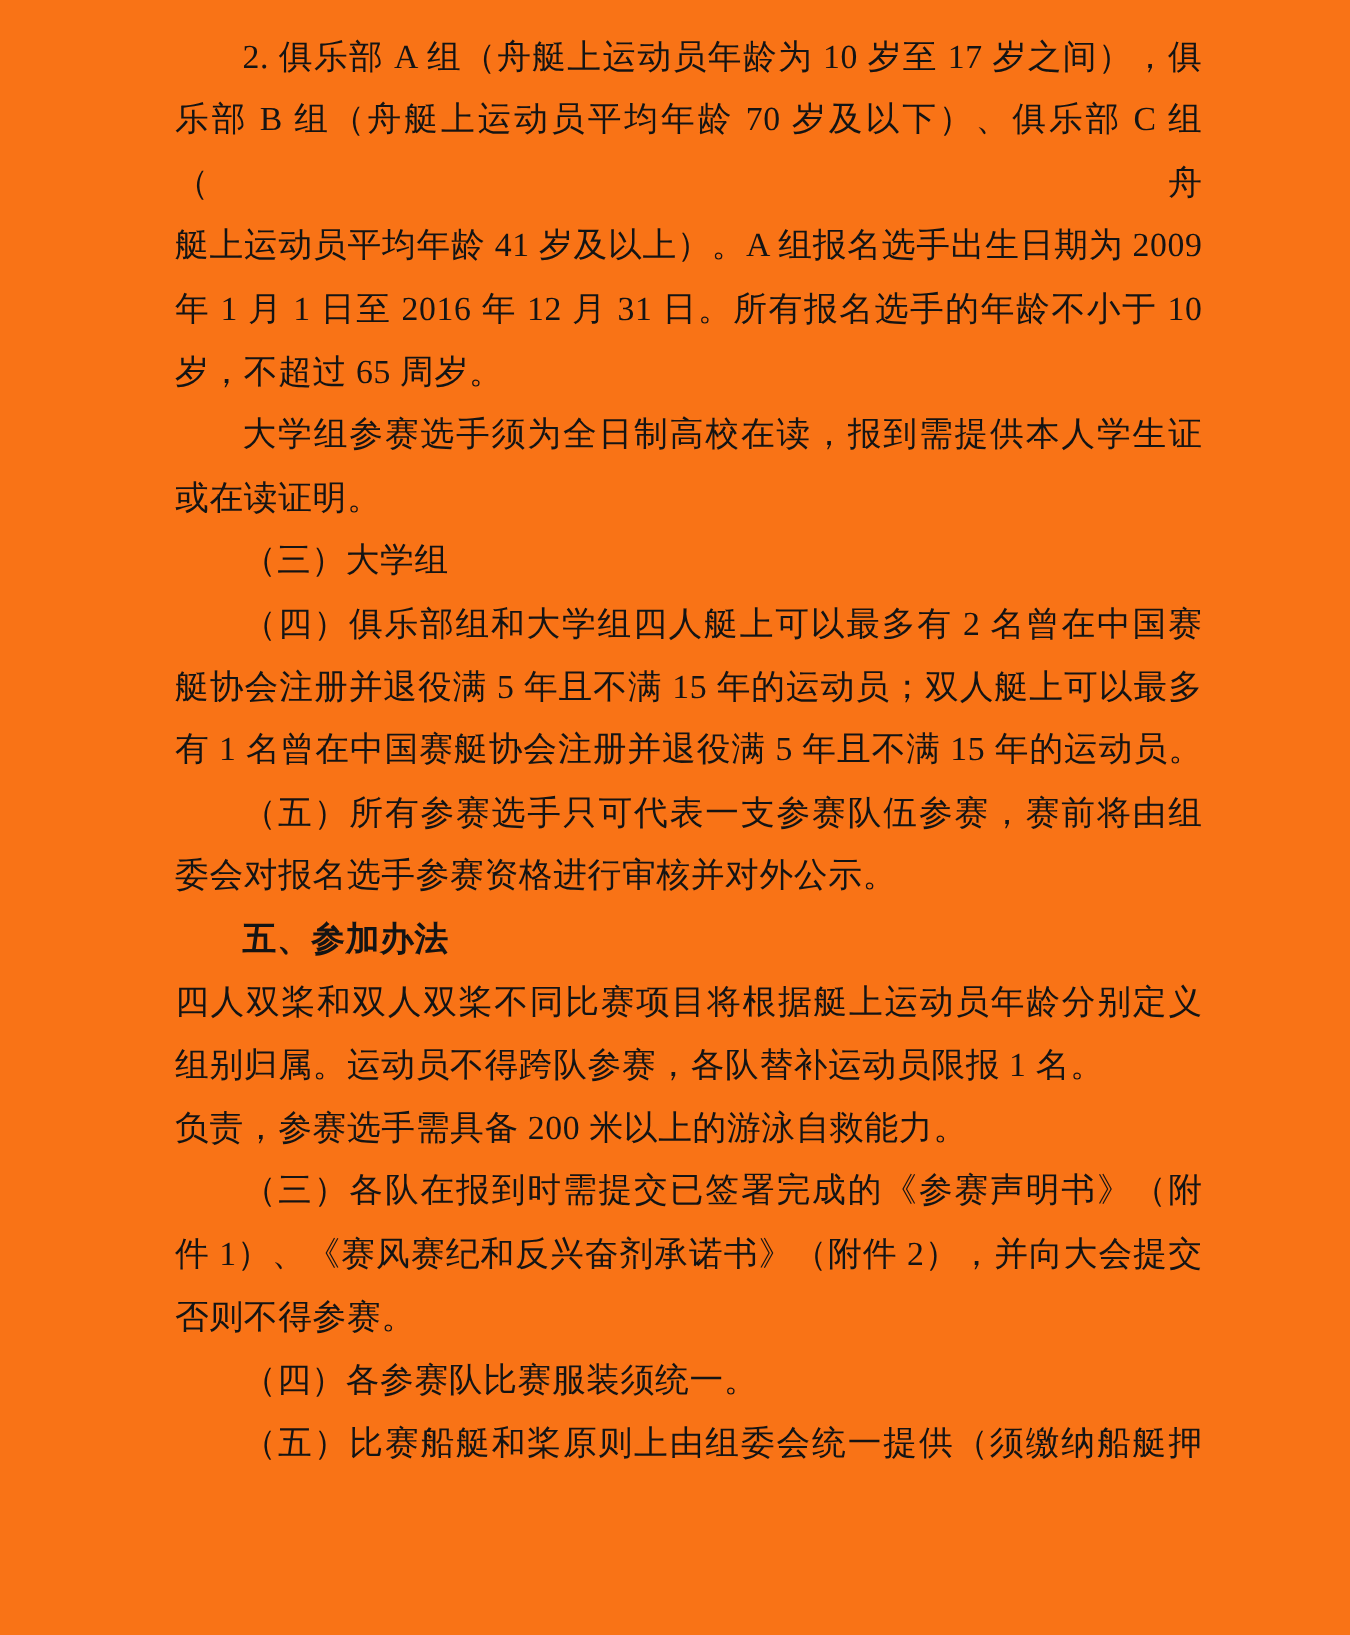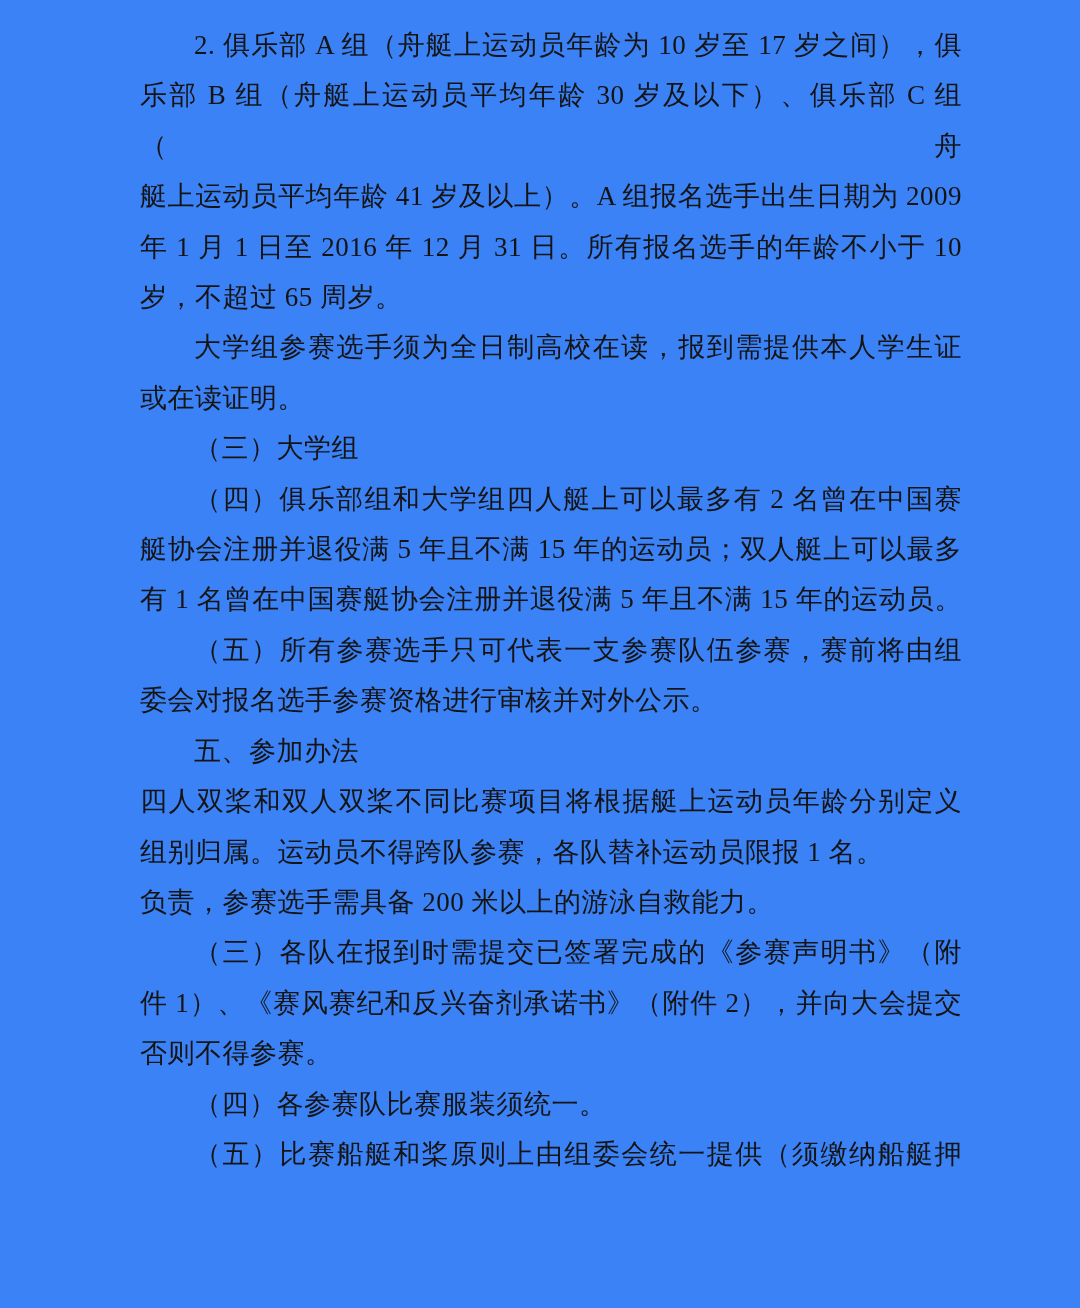--- a/index.html
+++ b/index.html
@@ -4,21 +4,21 @@
 <style>
   html, body {
     margin: 0;
     padding: 0;
     background: #ffffff;
   }
   .page {
     position: relative;
     width: 1080px;
     height: 1308px;
-    background: #3b82f6;
+    background: #f97316;
     overflow: hidden;
   }
   .content {
     position: absolute;
     left: 140px;
     top: 20px;
     width: 822px;
     font-family: "Liberation Serif", "DejaVu Serif", serif;
     font-size: 27px;
     letter-spacing: 0.5px;
@@ -27,33 +27,33 @@
   }
   .par { margin: 0; }
   .line {
     text-align: justify;
     text-justify: inter-character;
     min-height: 50.4px;
   }
   .just { text-align-last: justify; }
   .first { text-indent: 2em; }
   .heading {
-    font-weight: normal;
+    font-weight: bold;
     font-family: "Liberation Sans", "DejaVu Sans", sans-serif;
   }
 </style>
 </head>
 <body>
 
 <div class="page">
   <div class="content">
 
     <div class="par">
       <div class="line first just">2. 俱乐部 A 组（舟艇上运动员年龄为 10 岁至 17 岁之间），俱</div>
-      <div class="line just">乐部 B 组（舟艇上运动员平均年龄 30 岁及以下）、俱乐部 C 组（舟</div>
+      <div class="line just">乐部 B 组（舟艇上运动员平均年龄 70 岁及以下）、俱乐部 C 组（舟</div>
       <div class="line just">艇上运动员平均年龄 41 岁及以上）。A 组报名选手出生日期为 2009</div>
       <div class="line just">年 1 月 1 日至 2016 年 12 月 31 日。所有报名选手的年龄不小于 10</div>
       <div class="line">岁，不超过 65 周岁。</div>
     </div>
 
     <div class="par">
       <div class="line first just">大学组参赛选手须为全日制高校在读，报到需提供本人学生证</div>
       <div class="line">或在读证明。</div>
     </div>
 

